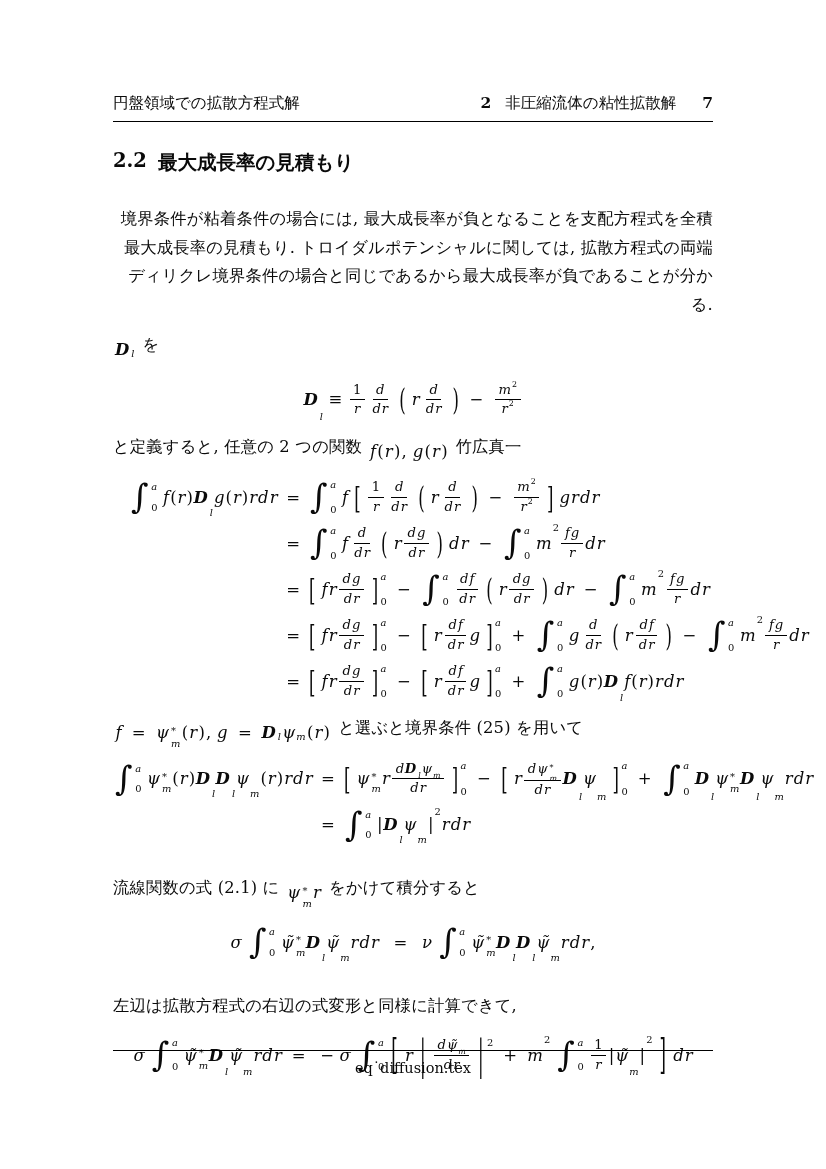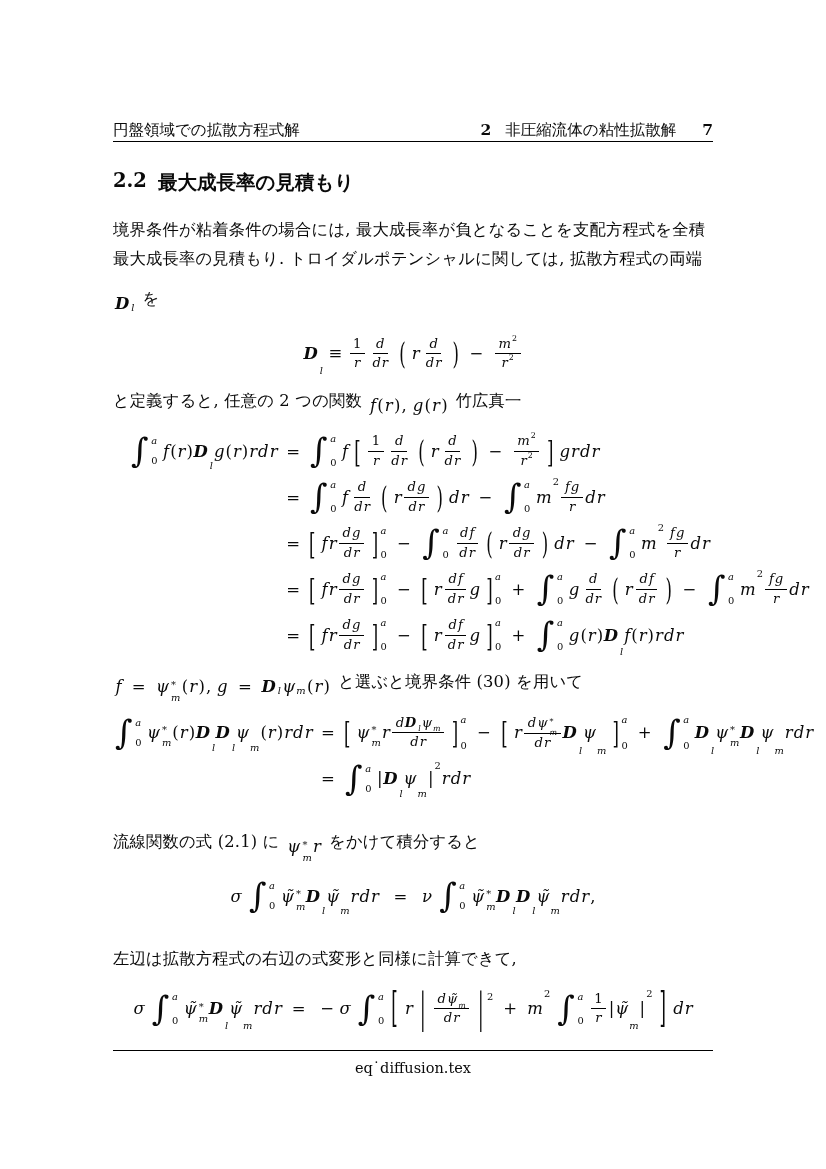--- a/index.html
+++ b/index.html
@@ -3,30 +3,30 @@
 <meta charset="utf-8">
 <style>
   html,body{margin:0;padding:0;background:#ffffff;}
   body{
     width:826px;height:1169px;overflow:hidden;position:relative;
     font-family:"DejaVu Serif","Liberation Serif",serif;color:#0a0a0a;
   }
   .page{box-sizing:border-box;width:826px;height:1169px;padding:93px 113px 0 113px;position:relative;}
 
   
-  .hdr{display:flex;align-items:baseline;font-size:15.5px;border-bottom:1.3px solid #000;margin-top:27px;}
+  .hdr{display:flex;align-items:baseline;font-size:15.5px;border-bottom:1.3px solid #000;padding-bottom:7px;}
   .hdr .sp{flex:1;}
   .hdr .h-num{margin-right:14px;font-weight:bold;}
   .hdr .h-page{margin-left:26px;font-weight:bold;}
 
   
   .sect{display:flex;gap:11px;margin:27px 0 0 0;font-size:19.5px;font-weight:bold;}
 
   
-  .para{margin-top:20px;font-size:16.3px;line-height:28.6px;letter-spacing:0.2px;}
+  .para{margin-top:29px;font-size:16.3px;line-height:28.6px;letter-spacing:0.2px;text-align:right;}
   .mixed{font-size:16.3px;line-height:28.6px;letter-spacing:0.2px;}
   .m-top12{margin-top:12px}.m-top6{margin-top:8px}.m-top10{margin-top:10px}
   .m-top26{margin-top:26px}.m-top24{margin-top:24px}
   .inline-math{display:inline-flex;vertical-align:-0.3em;margin:0 2px;}
 
   
   .math{font-size:16.5px;}
   .mrow{display:inline-flex;align-items:center;white-space:nowrap;}
   .mi{font-style:italic;padding:0 0.5px;}
   .mn{padding:0 0.5px;}
@@ -74,20 +74,21 @@
 
   <h2 class="sect">
     <span>2.2</span>
     <span>最大成長率の見積もり</span>
   </h2>
 
   <main id="content">
       <div class="para">
         <div class="pline">境界条件が粘着条件の場合には, 最大成長率が負となることを支配方程式を全積</div>
         <div class="pline">最大成長率の見積もり. トロイダルポテンシャルに関しては, 拡散方程式の両端</div>
+        <div class="pline">ディリクレ境界条件の場合と同じであるから最大成長率が負であることが分かる.</div>
       </div>
       <div class="mixed m-top12"><span class="inline-math math">
           <span class="math"><span class="mrow">
               <span class="cal">D</span>
               <span class="ssub"><span class="mrow">
                   <span class="mi">l</span>
                 </span></span>
             </span></span>
         </span><span class="jtext"> を</span></div>
       <div class="equation math">
@@ -817,21 +818,21 @@
                   <span class="mi">l</span>
                 </span></span>
               <span class="mi">ψ</span>
               <span class="ssub"><span class="mrow">
                   <span class="mi">m</span>
                 </span></span>
               <span class="mn">(</span>
               <span class="mi">r</span>
               <span class="mn">)</span>
             </span></span>
-        </span><span class="jtext"> と選ぶと境界条件 (30) を用いて</span></div>
+        </span><span class="jtext"> と選ぶと境界条件 (25) を用いて</span></div>
       <div class="eqnarray math eqnarray-psi-identity">
         <span class="eq-lhs"><span class="math"><span class="mrow">
               <span class="mint">∫</span>
               <span class="scripts lim">
                 <span class="scol">
                   <span class="mrow">
                     <span class="mi">a</span>
                   </span>
                 </span>
                 <span class="scol">

